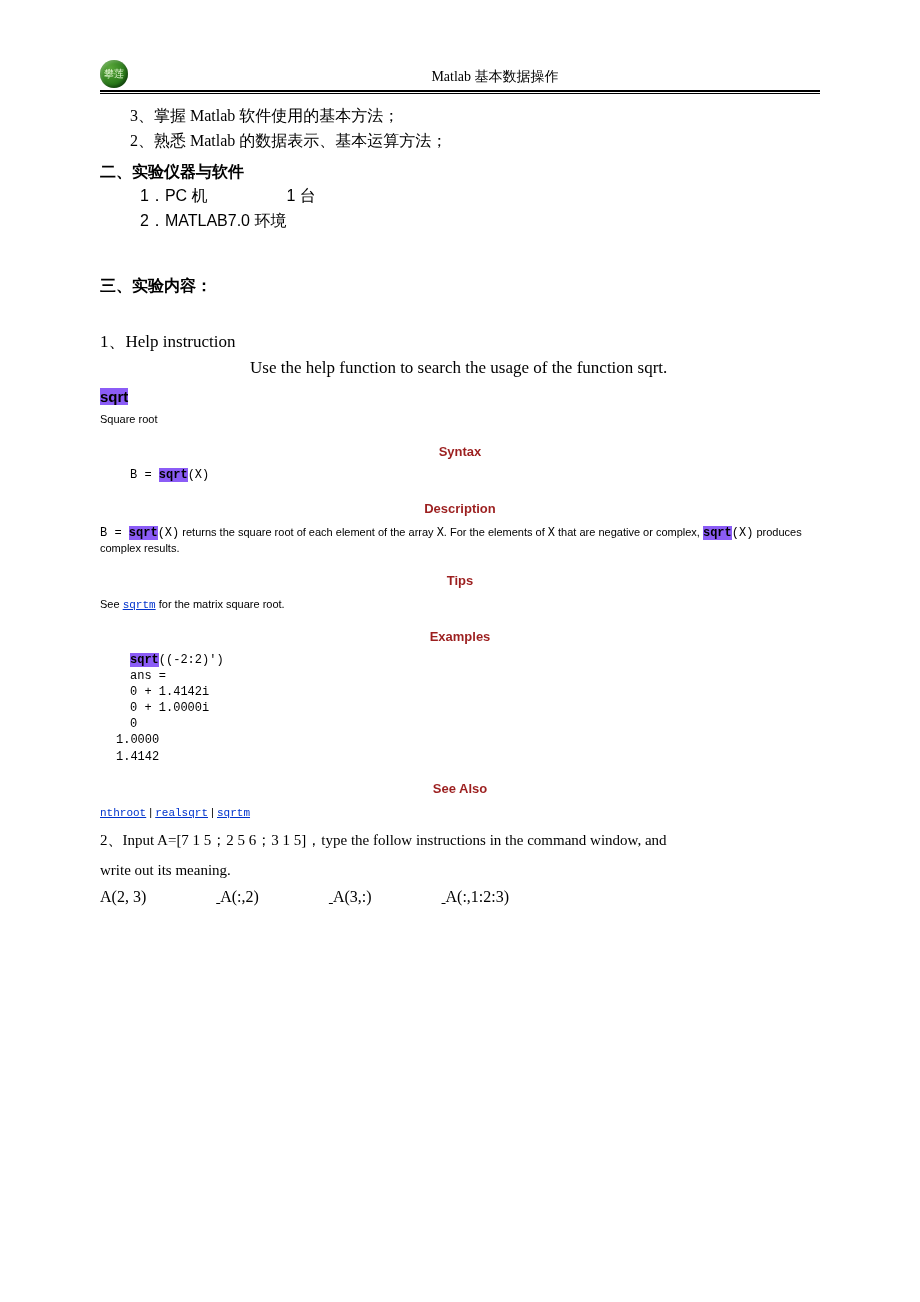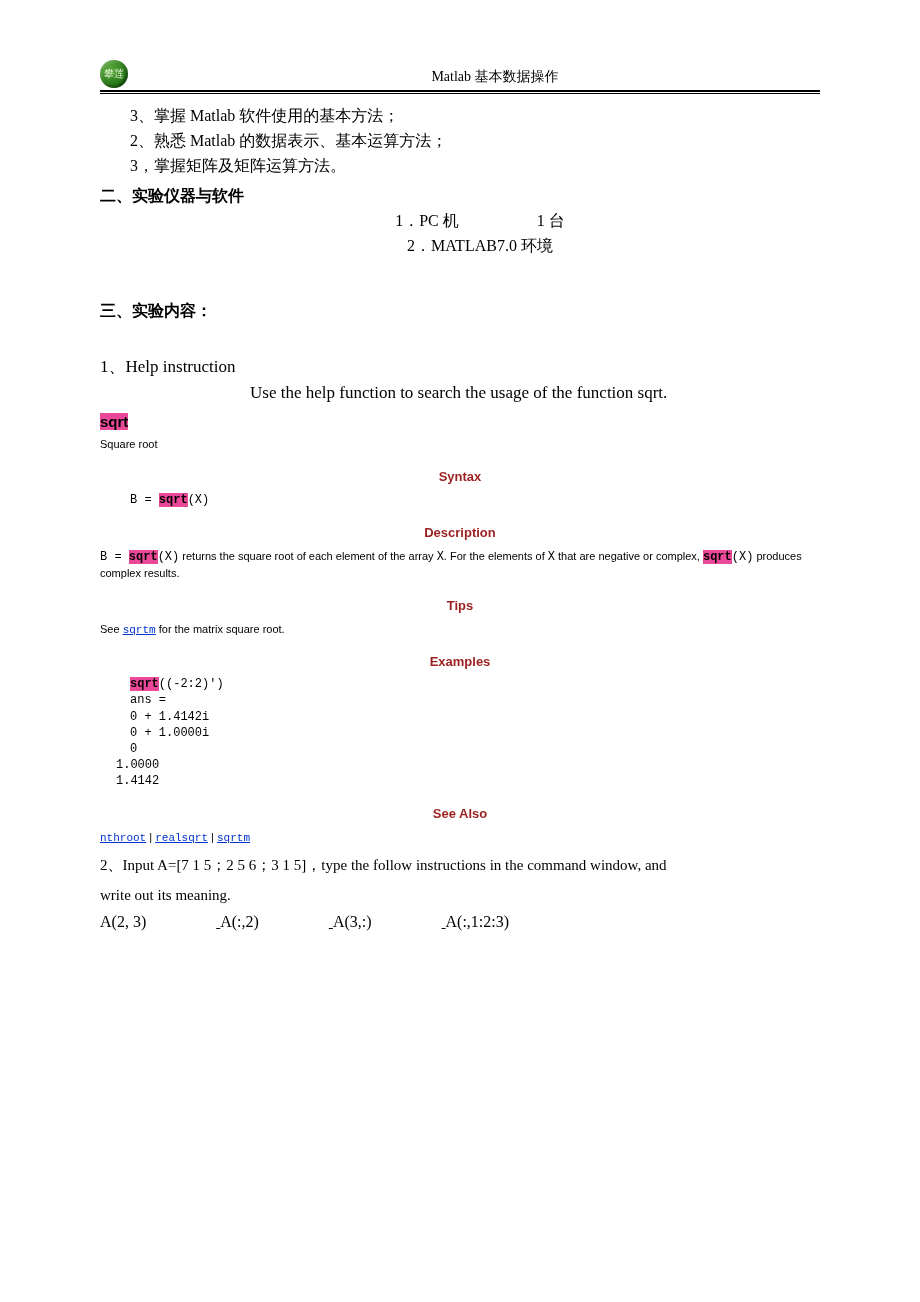--- a/index.html
+++ b/index.html
@@ -64,42 +64,41 @@
     font-weight: bold;
     font-family: "SimSun", serif;
     margin-top: 6px;
   }
   .sub-indent {
     padding-left: 40px;
     font-family: monospace, "SimSun", serif;
     font-size: 16px;
   }
   .sub-indent .pc-row {
-    font-family: Liberation Serif, serif;
-    text-align: center;
+    font-family: Liberation Sans, sans-serif;
   }
   .sect3 {
     margin-top: 40px;
   }
   .q1 {
     margin-top: 30px;
     font-size: 17px;
     font-family: "Times New Roman", "SimSun", serif;
   }
   .use-help {
     padding-left: 150px;
     font-size: 17px;
   }
   .doc-block {
     font-family: Arial, Helvetica, sans-serif;
     font-size: 12px;
     margin-top: 4px;
   }
   .hl {
-    background: #ec4899;
+    background: #8b5cf6;
     font-weight: bold;
   }
   .sqrt-title {
     font-size: 15px;
     font-weight: bold;
   }
   .subtitle {
     font-size: 11px;
     margin-top: 2px;
   }
@@ -157,21 +156,20 @@
     <div class="logo">攀莲</div>
     <div class="header-title">Matlab 基本数据操作</div>
   </div>
   <hr class="hr-thick">
   <hr class="hr-thin">
 
   <div class="content">
     <div class="indent-list">
       <div>3、掌握 Matlab 软件使用的基本方法；</div>
       <div>2、熟悉 Matlab 的数据表示、基本运算方法；</div>
-      <div>3，掌握矩阵及矩阵运算方法。</div>
     </div>
 
     <div class="section-head">二、实验仪器与软件</div>
     <div class="sub-indent">
       <div class="pc-row">
         <span>1．PC 机</span>
         <span style="display:inline-block; width:70px;"></span>
         <span>1 台</span>
       </div>
       <div class="pc-row">2．MATLAB7.0 环境</div>

